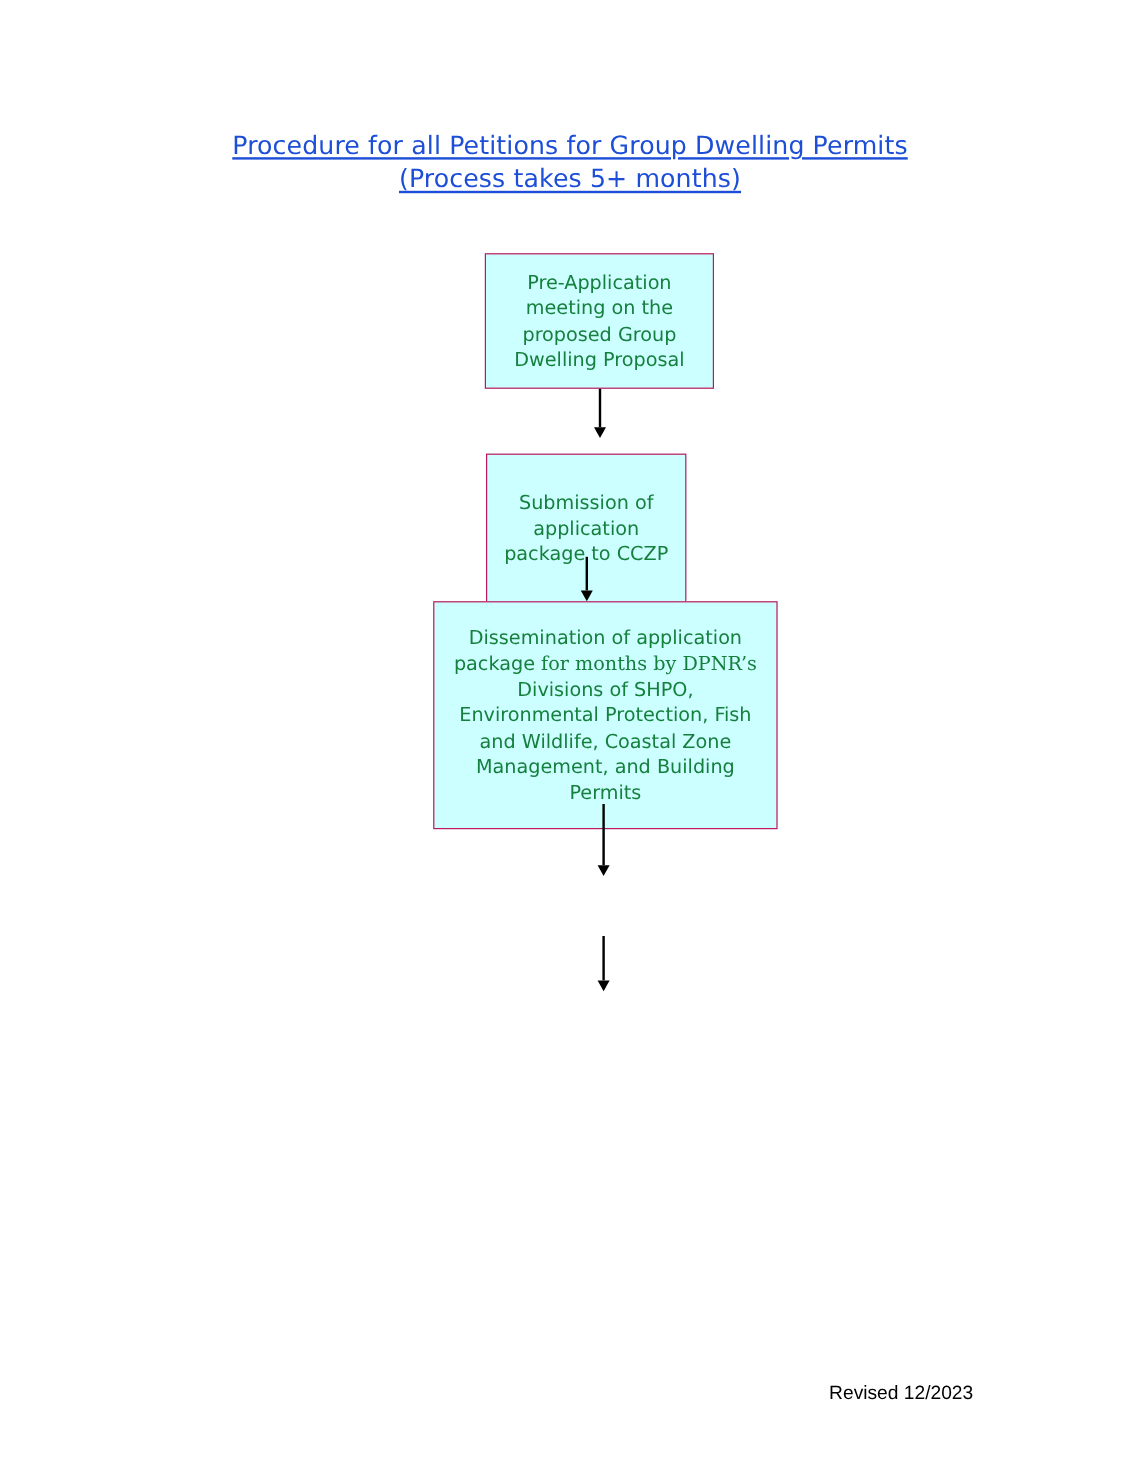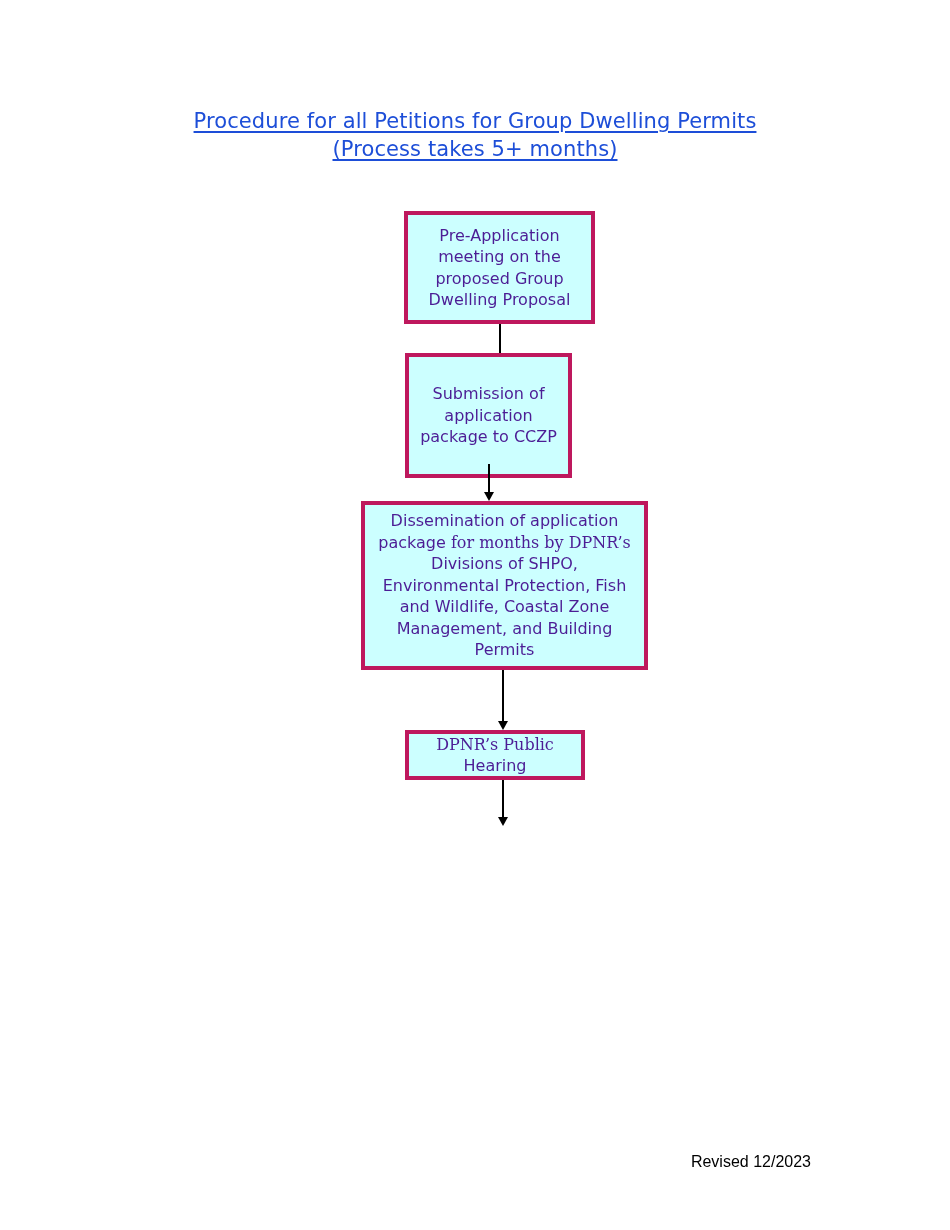--- a/index.html
+++ b/index.html
@@ -47,47 +47,47 @@
     left: 0;
     top: 0;
     width: 950px;
     height: 1230px;
   }
 
   .node {
     position: absolute;
     box-sizing: border-box;
     background: #CCFFFF;
-    border: 4px solid #be185d;
+    border: 1px solid #be185d;
     display: flex;
     align-items: center;
     justify-content: center;
     text-align: center;
     font-family: "DejaVu Sans", sans-serif;
-    color: #4c1d95;
+    color: #15803d;
   }
   .node .node-text {
     display: block;
     width: 100%;
     padding: 0 6px;
     box-sizing: border-box;
     white-space: pre-line;
   }
 
   
   #node-preapp {
     left: 404px; top: 211px; width: 191px; height: 113px;
     font-size: 16px; line-height: 21.5px;
   }
   #node-submission {
-    left: 405px; top: 353px; width: 167px; height: 125px;
+    left: 405px; top: 378px; width: 167px; height: 125px;
     font-size: 16px; line-height: 21.5px;
   }
   #node-dissemination {
-    left: 361px; top: 501px; width: 287px; height: 169px;
+    left: 361px; top: 501px; width: 287px; height: 190px;
     font-size: 16px; line-height: 21.5px;
   }
   #node-hearing {
     left: 405px; top: 730px; width: 180px; height: 50px;
     font-size: 16px; line-height: 21.5px;
   }
   #node-commissioner {
     left: 419px; top: 826px; width: 168px; height: 133px;
     font-size: 16px; line-height: 21.5px;
   }
@@ -187,24 +187,20 @@
 and Wildlife, Coastal Zone
 Management, and Building
 Permits</span></span>
   </div>
 
   <div class="connector" id="conn-3">
     <div class="line"></div>
     <div class="head"></div>
   </div>
 
-  <div class="node" id="node-hearing">
-    <span class="node-text"><span class="serif">DPNR’s Public</span><span>
-Hearing</span></span>
-  </div>
 
   <div class="connector" id="conn-4">
     <div class="line"></div>
     <div class="head"></div>
   </div>
 
 
 </div>
 
 <div id="footer-revised">Revised 12/2023</div>

